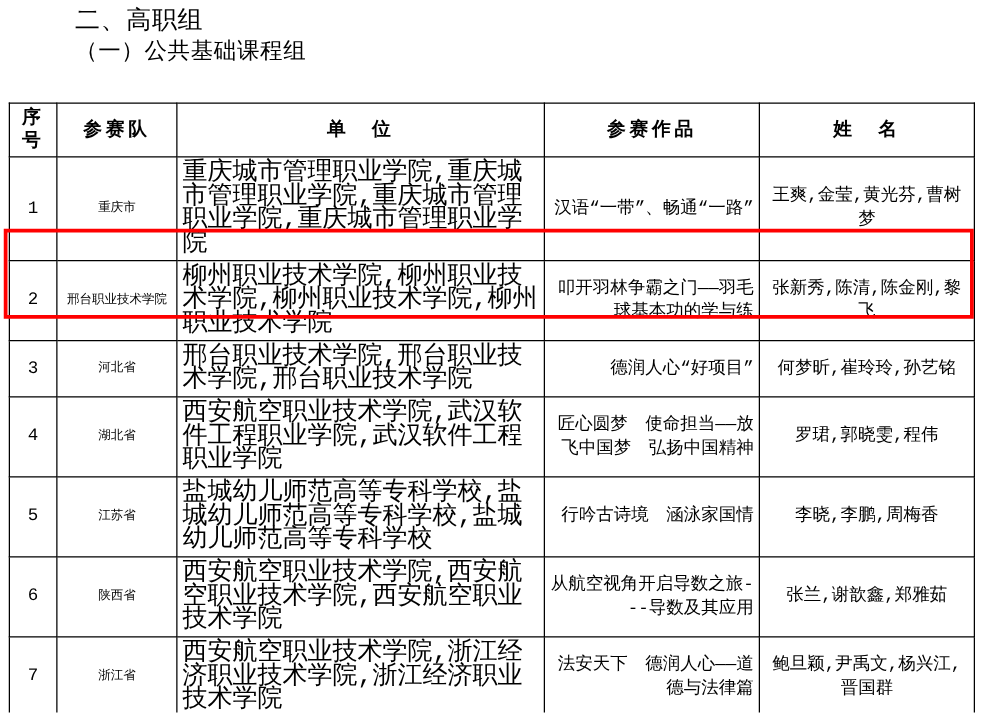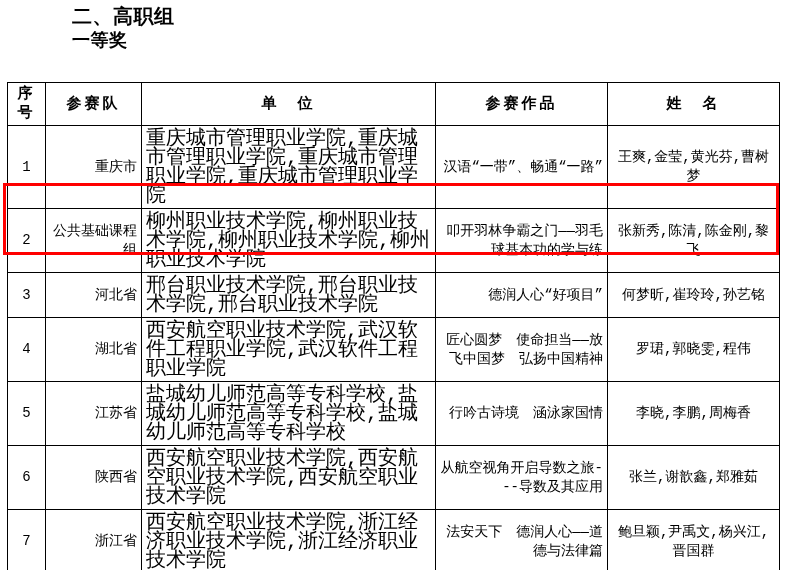--- a/index.html
+++ b/index.html
@@ -20,25 +20,24 @@
     width: 787px;
     height: 570px;
     box-sizing: border-box;
   }
   
   .headings {
     padding: 4px 0 0 60px;
   }
   .heading-line {
     font-size: 19px;
-    font-weight: bold;
+    font-weight: normal;
     line-height: 24px;
     letter-spacing: 0.5px;
     white-space: nowrap;
-    margin-left: 12px;
   }
   .heading-line.h1 { font-size: 20px; }
   .heading-line.h2 { font-size: 18px; }
   .heading-line.h3 { font-size: 18px; }
 
   
   .table-wrap {
     position: absolute;
     left: 7px;
     top: 82px;
@@ -67,21 +66,21 @@
     height: 22px;
     padding: 2px 2px;
   }
   col.c-no    { width: 38px; }
   col.c-team  { width: 96px; }
   col.c-unit  { width: 294px; }
   col.c-work  { width: 172px; }
   col.c-name  { width: 172px; }
 
   td.no   { text-align: center; font-size: 14px; }
-  td.team { text-align: right; font-size: 14px; }
+  td.team { text-align: center; font-size: 10px; }
   td.unit { text-align: left; font-size: 20px; }
   td.work { text-align: right; font-size: 14px; }
   td.name { text-align: center; font-size: 14px; }
 
   
   .highlight-box {
     position: absolute;
     left: 3px;
     top: 183px;
     width: 776px;
@@ -91,21 +90,21 @@
     pointer-events: none;
   }
 </style>
 </head>
 <body>
 
 <div class="page">
 
   <div class="headings">
     <div class="heading-line h1">二、高职组</div>
-    <div class="heading-line h3">一等奖</div>
+    <div class="heading-line h2">（一）公共基础课程组</div>
   </div>
 
   <div class="table-wrap">
     <table class="award-table">
       <colgroup>
         <col class="c-no">
         <col class="c-team">
         <col class="c-unit">
         <col class="c-work">
         <col class="c-name">
@@ -122,21 +121,21 @@
       <tbody>
         <tr>
           <td class="no">1</td>
           <td class="team">重庆市</td>
           <td class="unit">重庆城市管理职业学院,重庆城市管理职业学院,重庆城市管理职业学院,重庆城市管理职业学院</td>
           <td class="work">汉语“一带”、畅通“一路”</td>
           <td class="name">王爽,金莹,黄光芬,曹树梦</td>
         </tr>
         <tr>
           <td class="no">2</td>
-          <td class="team">公共基础课程组</td>
+          <td class="team">邢台职业技术学院</td>
           <td class="unit">柳州职业技术学院,柳州职业技术学院,柳州职业技术学院,柳州职业技术学院</td>
           <td class="work">叩开羽林争霸之门——羽毛球基本功的学与练</td>
           <td class="name">张新秀,陈清,陈金刚,黎飞</td>
         </tr>
         <tr>
           <td class="no">3</td>
           <td class="team">河北省</td>
           <td class="unit">邢台职业技术学院,邢台职业技术学院,邢台职业技术学院</td>
           <td class="work">德润人心“好项目”</td>
           <td class="name">何梦昕,崔玲玲,孙艺铭</td>

